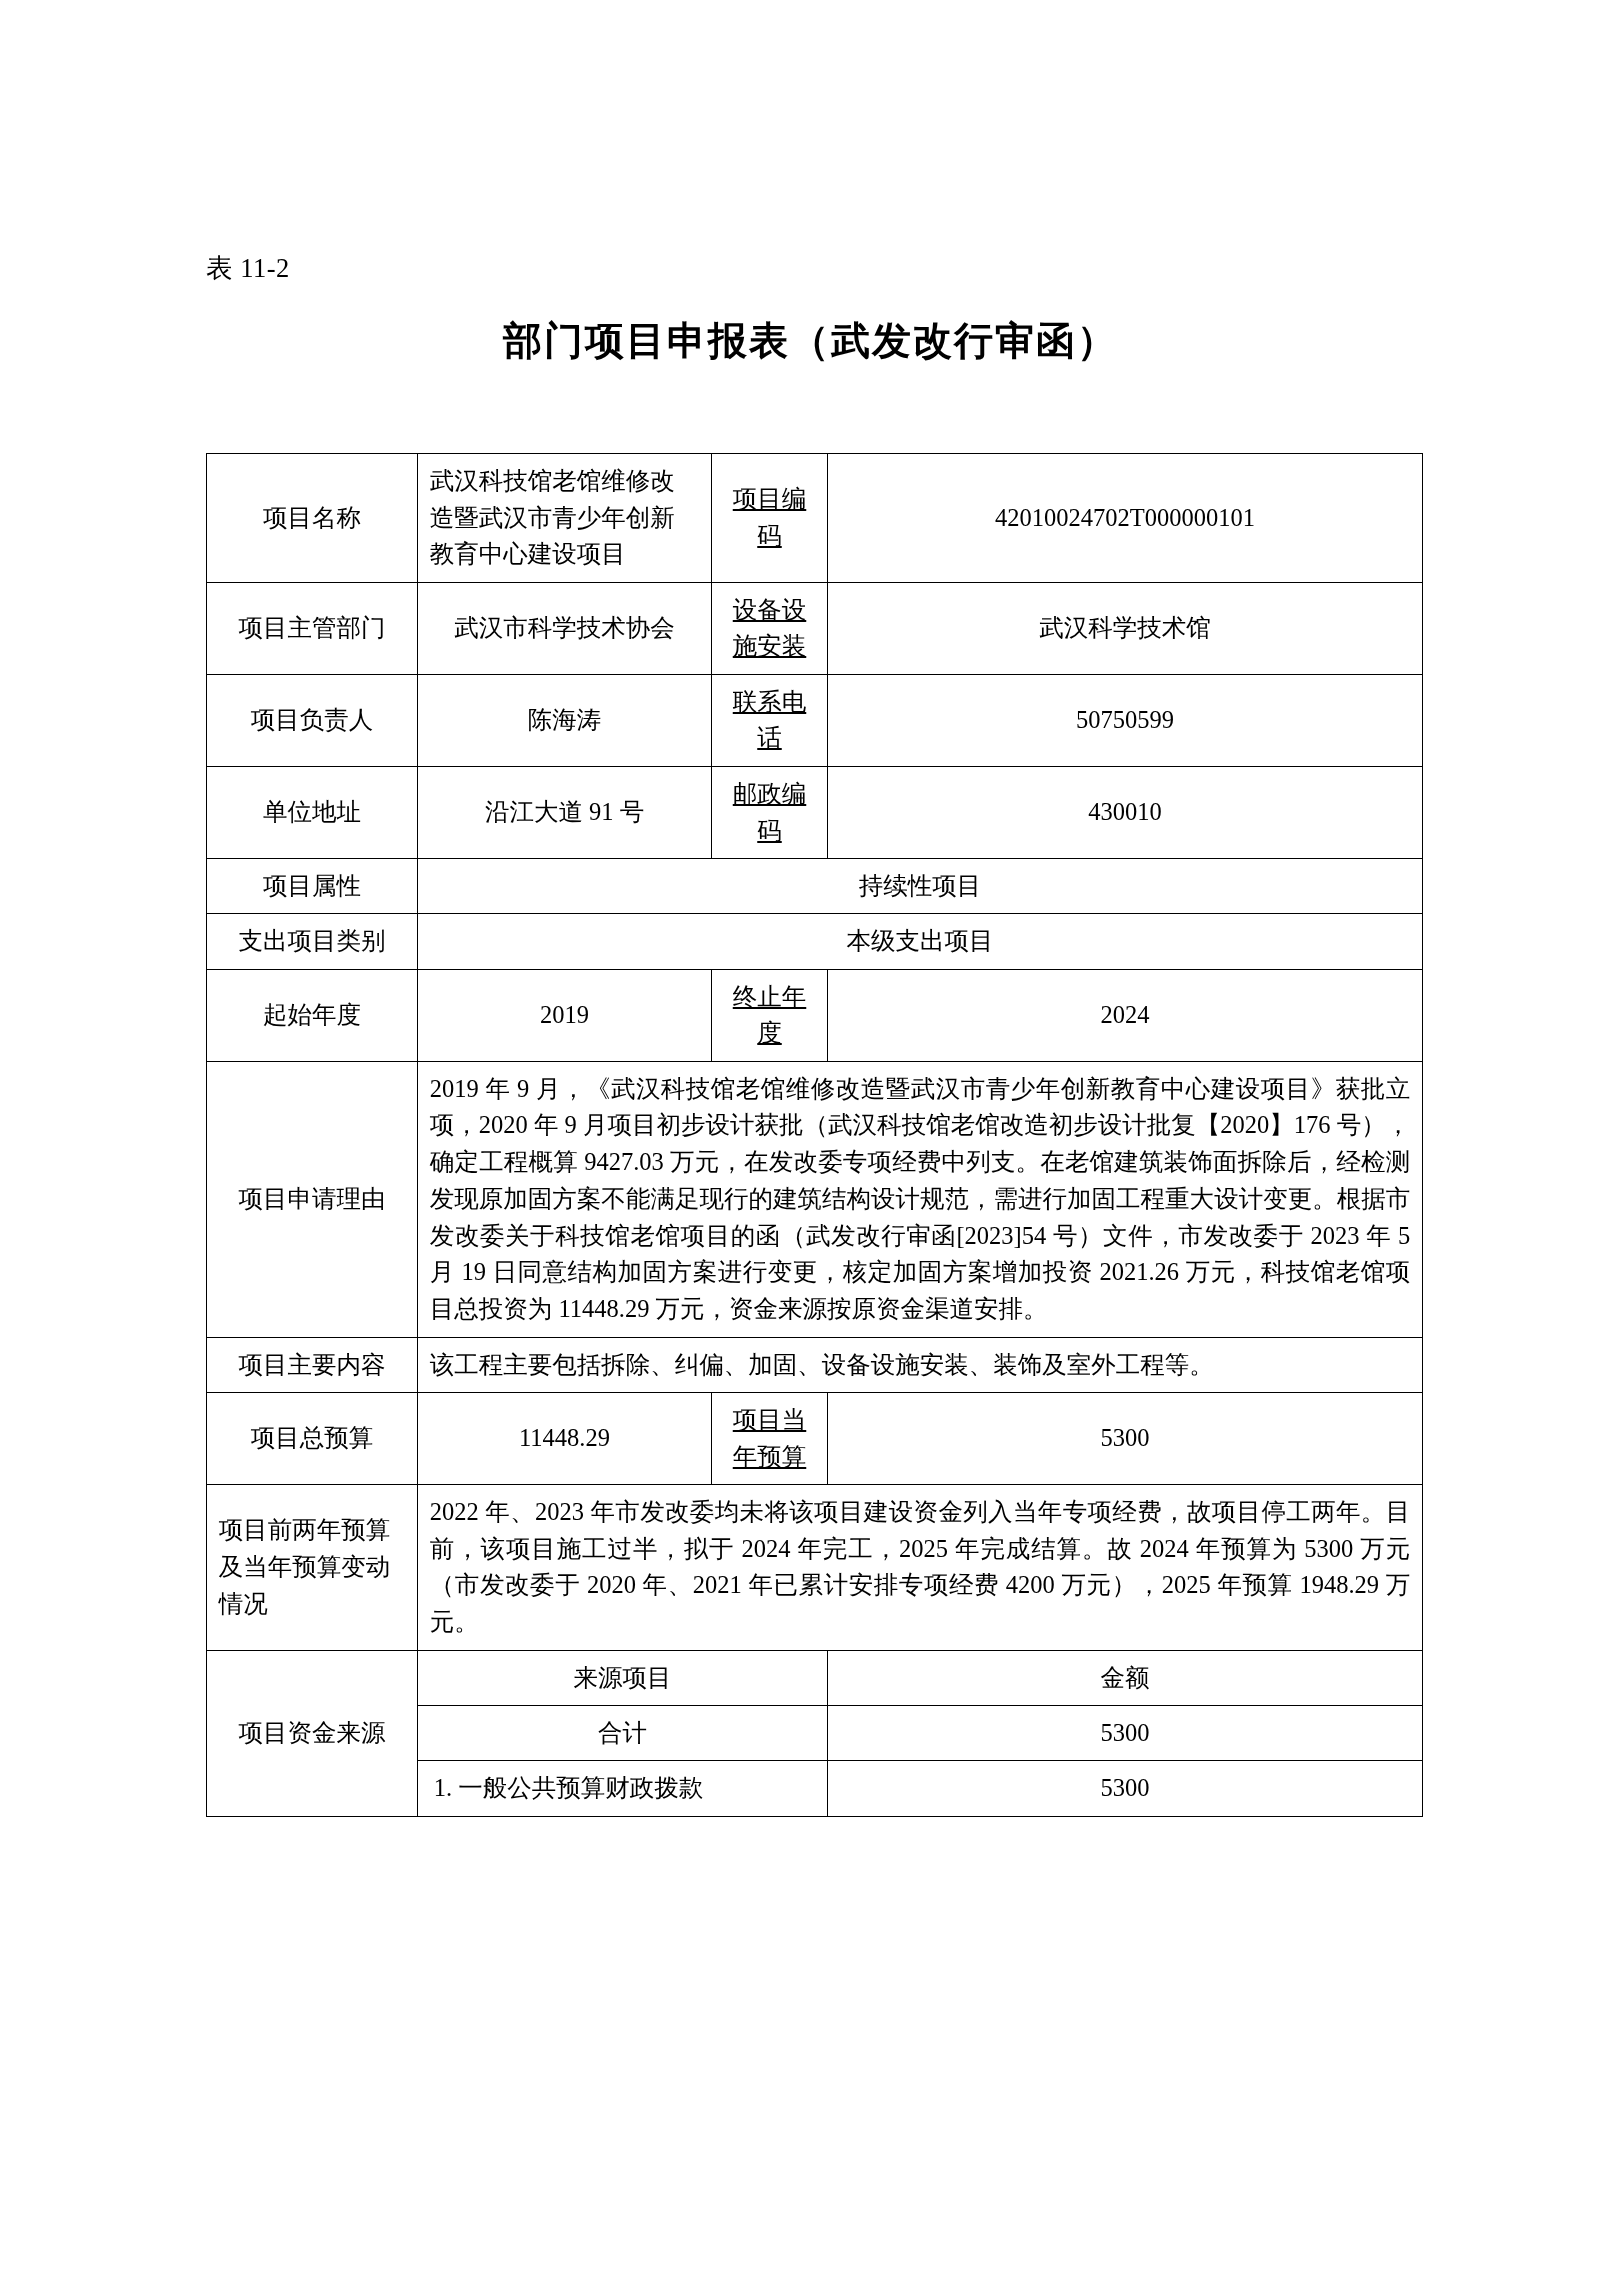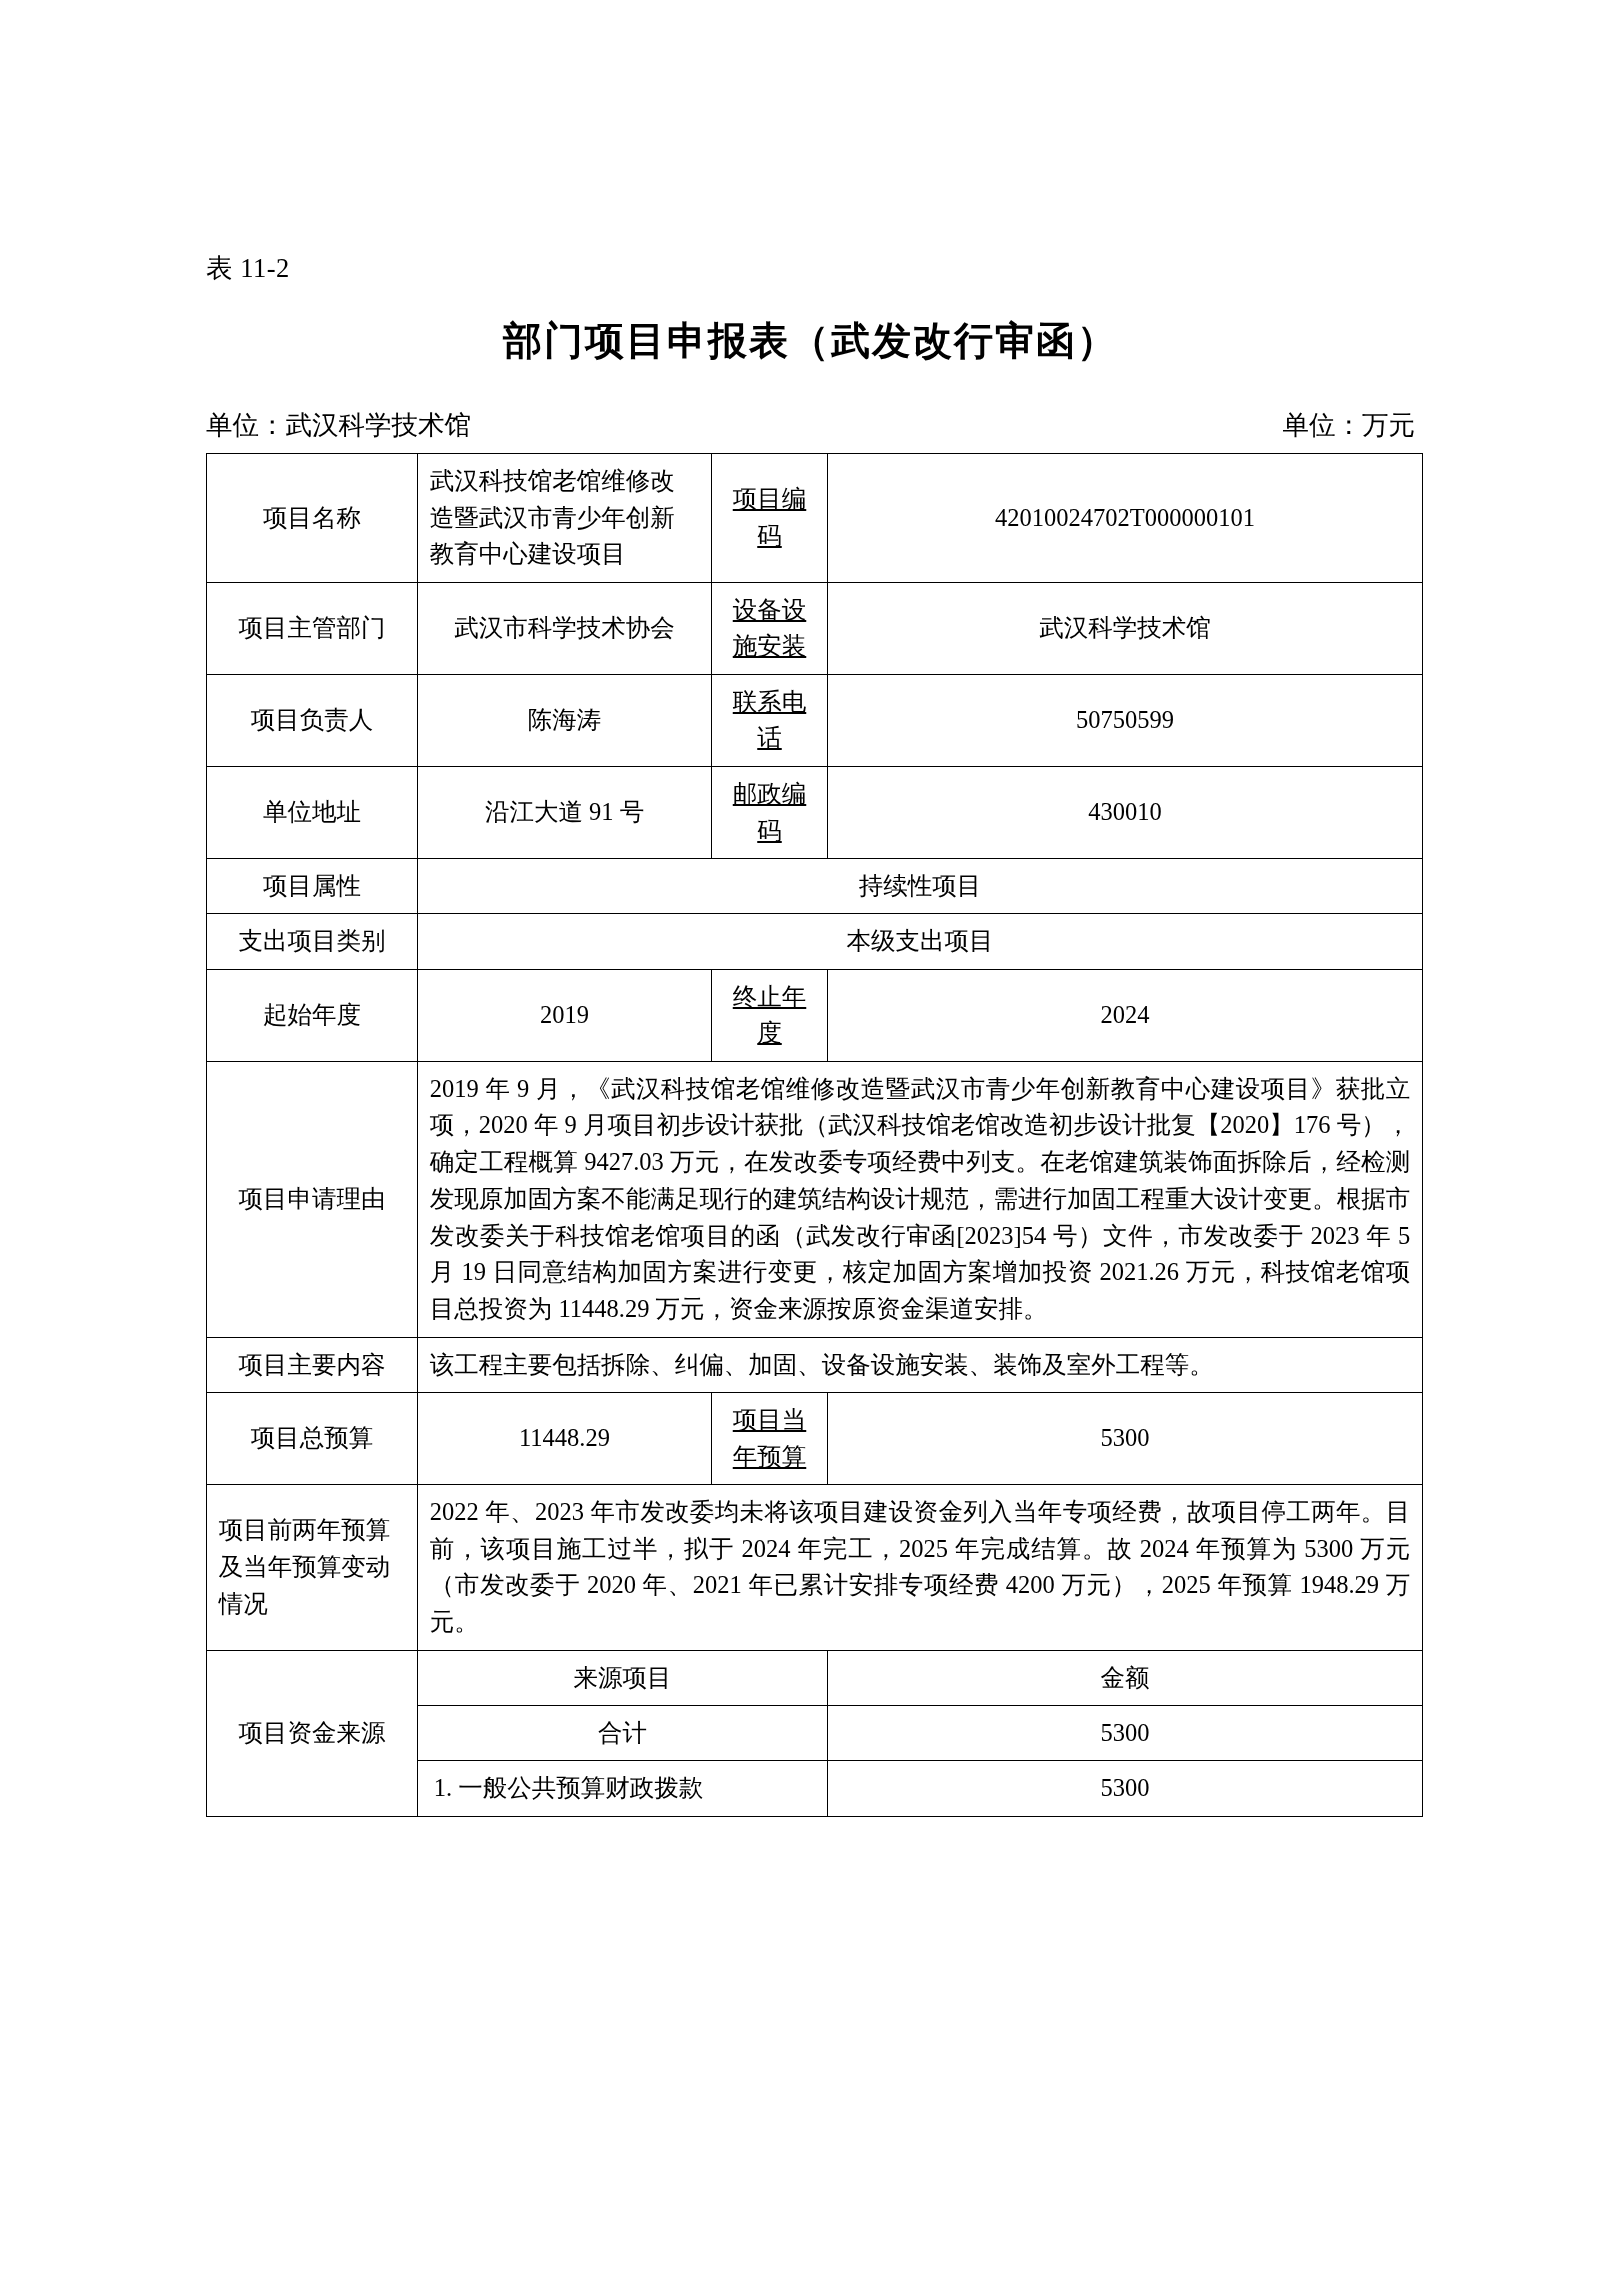--- a/index.html
+++ b/index.html
@@ -100,24 +100,20 @@
 </style>
 </head>
 <body>
 
 <div class="page">
 
   <div class="doc-label">表 11-2</div>
 
   <div class="doc-title">部门项目申报表（武发改行审函）</div>
 
-  <div class="meta-row">
-    <span>单位：武汉科学技术馆</span>
-    <span>单位：万元</span>
-  </div>
 
   <table class="main">
     <colgroup>
       <col style="width:211px">
       <col style="width:294px">
       <col style="width:116px">
       <col style="width:595px">
     </colgroup>
     <tbody>
       <tr>

